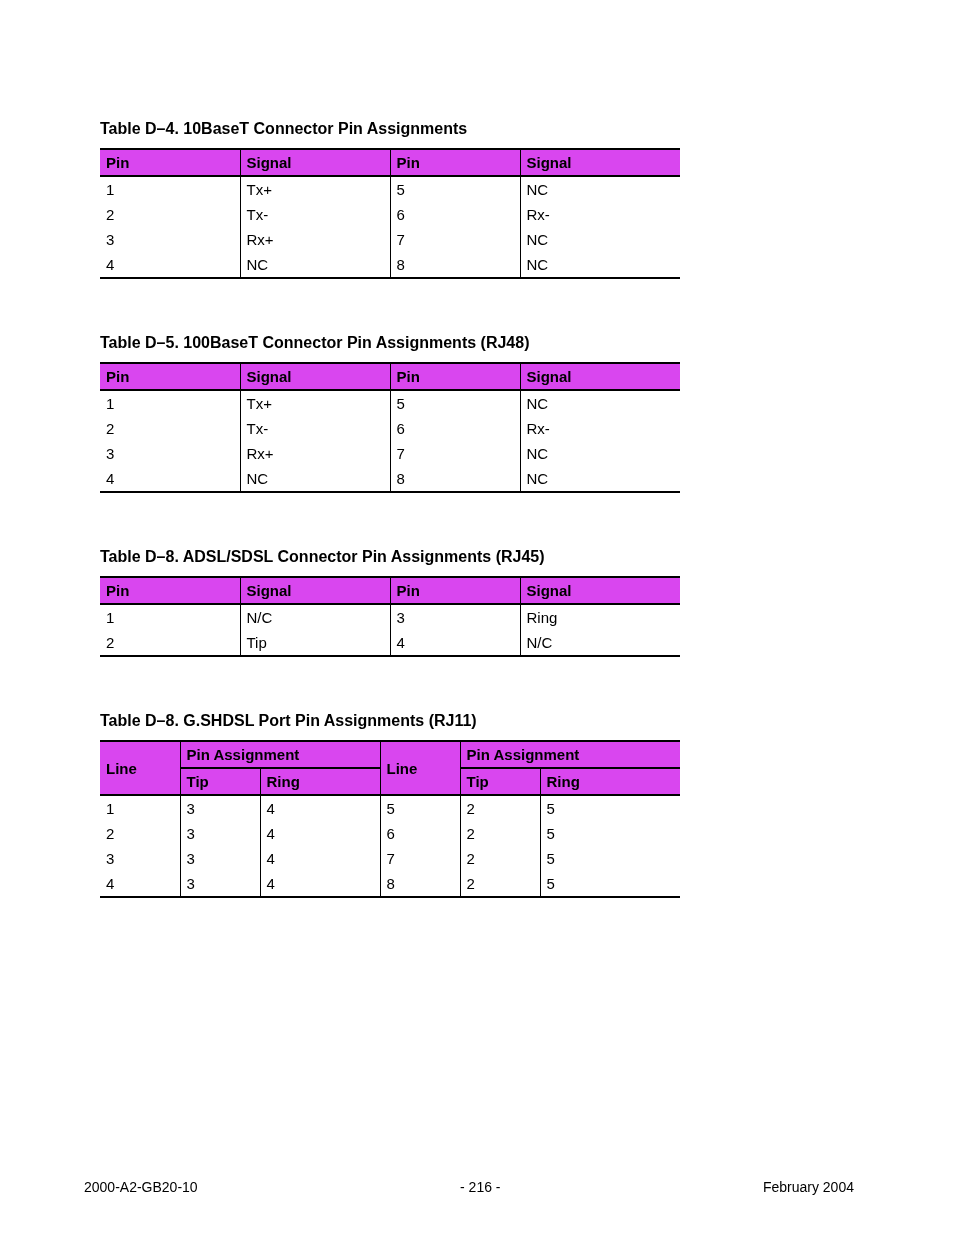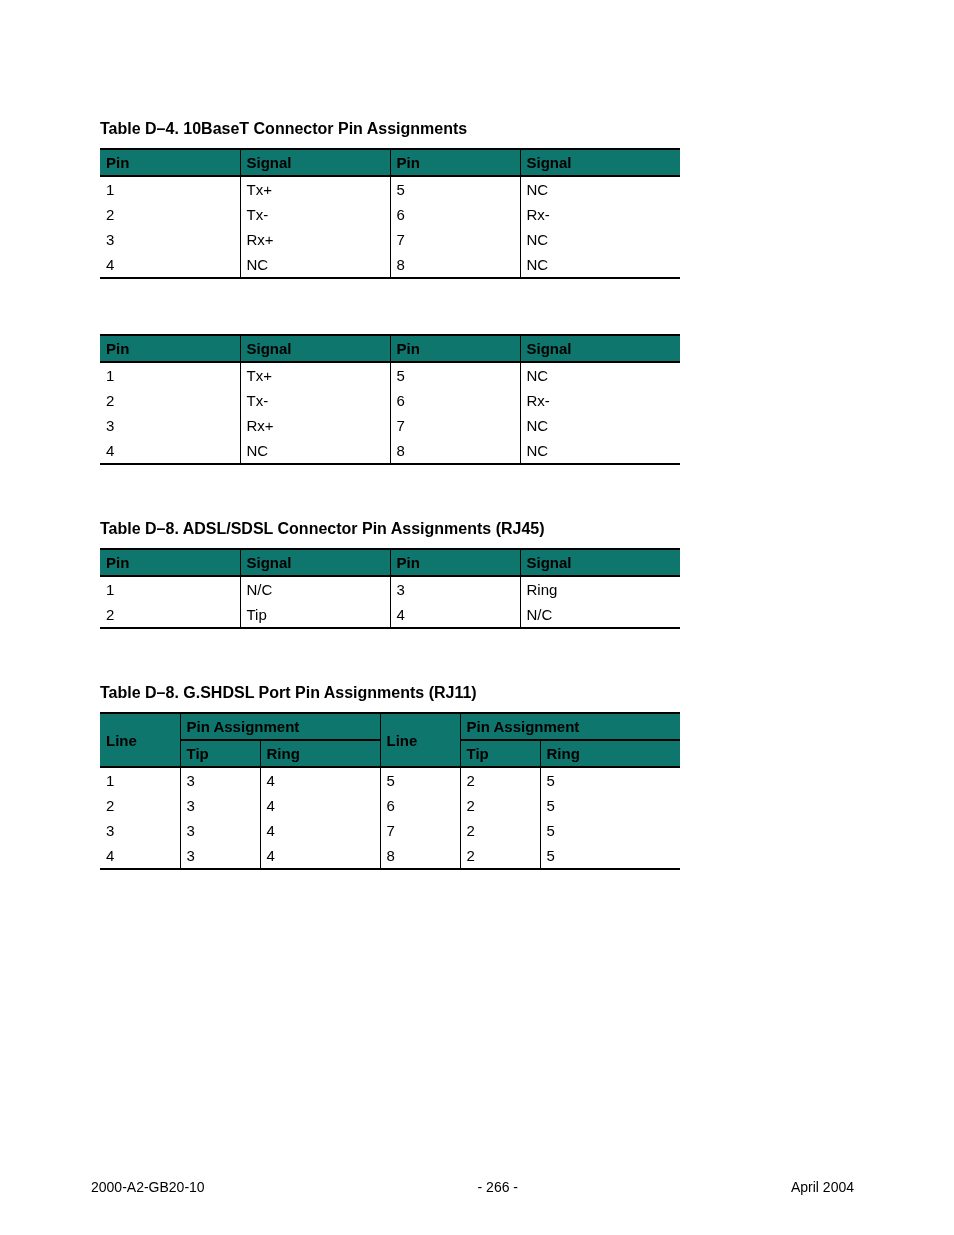--- a/index.html
+++ b/index.html
@@ -30,33 +30,33 @@
     width: 580px;
     table-layout: fixed;
   }
   th, td {
     text-align: left;
     padding: 4px 6px;
     font-size: 15px;
     box-sizing: border-box;
   }
   thead th {
-    background: #0f766e;
+    background: #d946ef;
     font-weight: bold;
   }
   
   .rule-top { border-top: 2px solid #000; }
   .rule-bot { border-bottom: 2px solid #000; }
   
   .vsep-l { border-left: 1px solid #000; }
   
   .footer {
     position: absolute;
     bottom: 40px;
-    left: 91px;
+    left: 84px;
     right: 100px;
     display: flex;
     justify-content: space-between;
     font-size: 14px;
   }
   
   table.pin4 col.c1 { width: 140px; }
   table.pin4 col.c2 { width: 150px; }
   table.pin4 col.c3 { width: 130px; }
   table.pin4 col.c4 { width: 160px; }
@@ -114,20 +114,21 @@
             <td>4</td>
             <td class="vsep-l">NC</td>
             <td class="vsep-l">8</td>
             <td class="vsep-l">NC</td>
           </tr>
         </tbody>
     </table>
   </div>
 
   <div class="table-block">
+    <div class="table-caption">Table D–5.  100BaseT Connector Pin Assignments (RJ48)</div>
     <table class="pin4">
       <colgroup>
           <col class="c1">
           <col class="c2">
           <col class="c3">
           <col class="c4">
         </colgroup>
       <thead>
         <tr class="rule-top rule-bot">
           <th>Pin</th>
@@ -258,15 +259,15 @@
             <td class="vsep-l">5</td>
           </tr>
         </tbody>
     </table>
   </div>
 
 </div>
 
 <div class="footer">
   <span>2000-A2-GB20-10</span>
-  <span>- 266 -</span>
-  <span>April 2004</span>
+  <span>- 216 -</span>
+  <span>February 2004</span>
 </div>
 
 </body></html>

